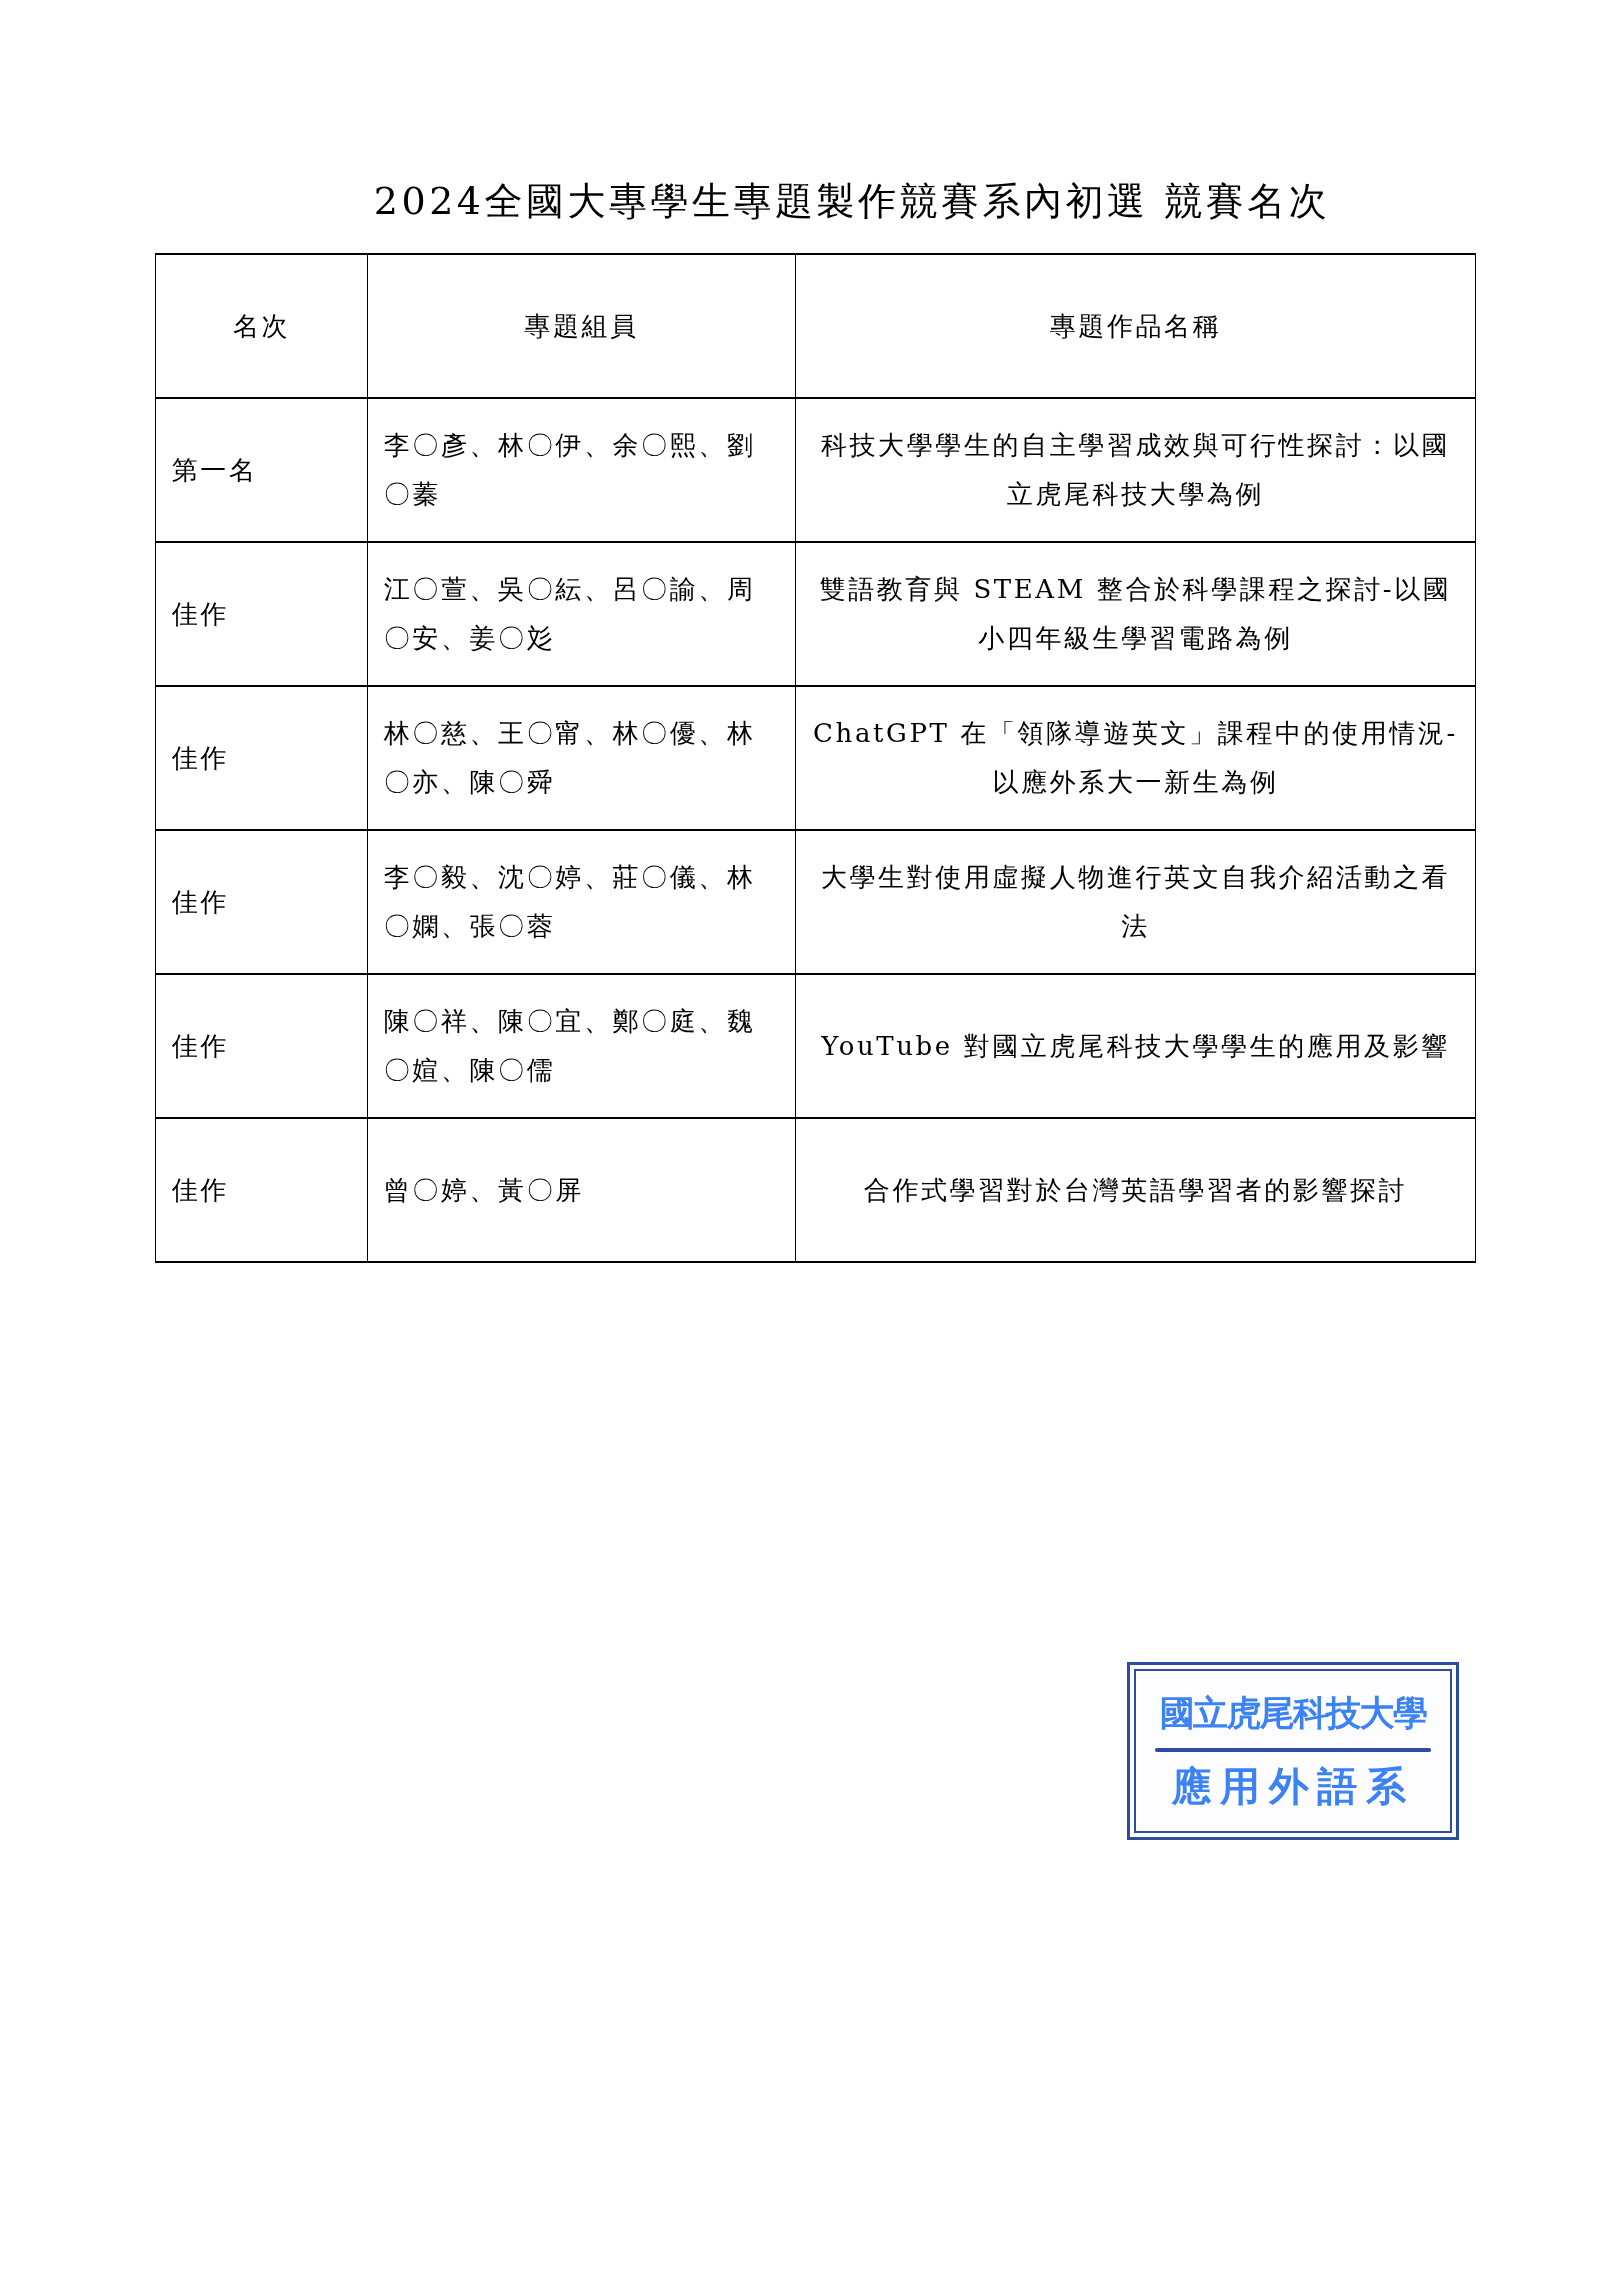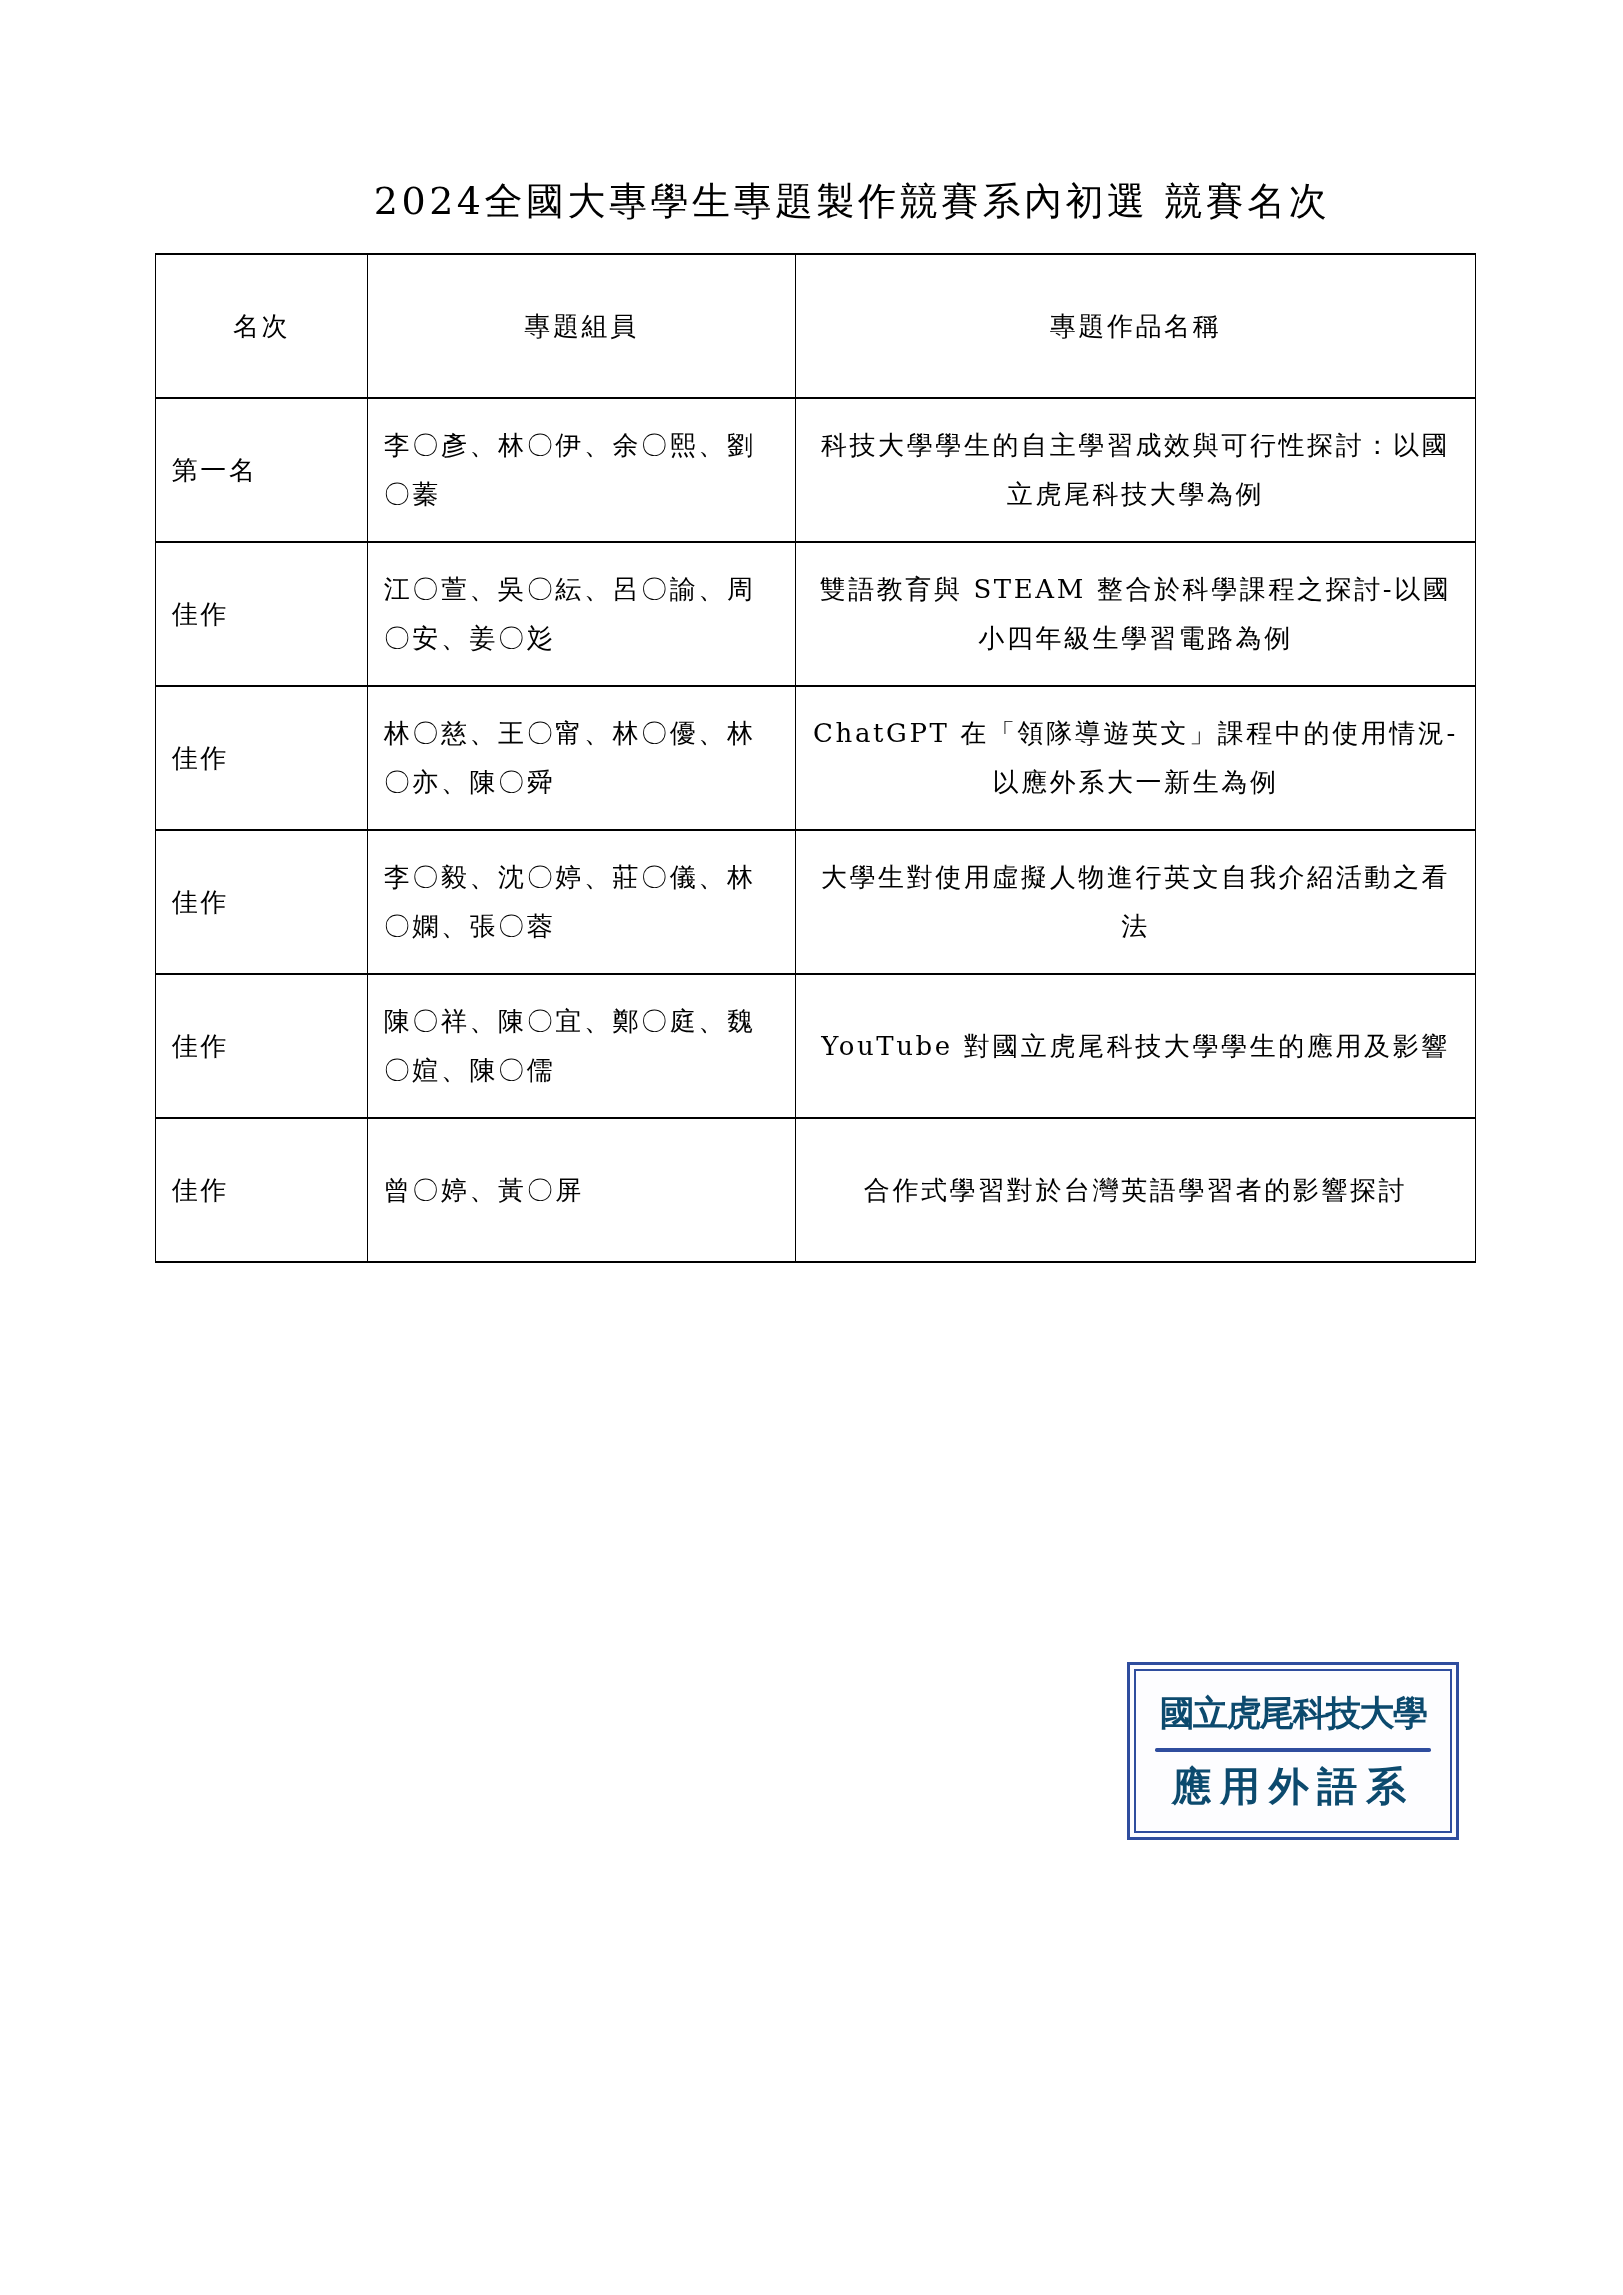--- a/index.html
+++ b/index.html
@@ -72,21 +72,21 @@
   }
   .stamp-inner {
     width: 100%;
     height: 100%;
     border: 2.6px solid #2f4d9e;
     box-sizing: border-box;
     display: flex;
     flex-direction: column;
     align-items: center;
     justify-content: center;
-    color: #0c4a6e;
+    color: #3b82f6;
     font-family: "DejaVu Sans", "Liberation Sans", sans-serif;
   }
   .stamp-line1 {
     font-size: 35px;
     font-weight: bold;
     letter-spacing: -1.7px;
     line-height: 45px;
   }
   .stamp-divider {
     width: 88%;

